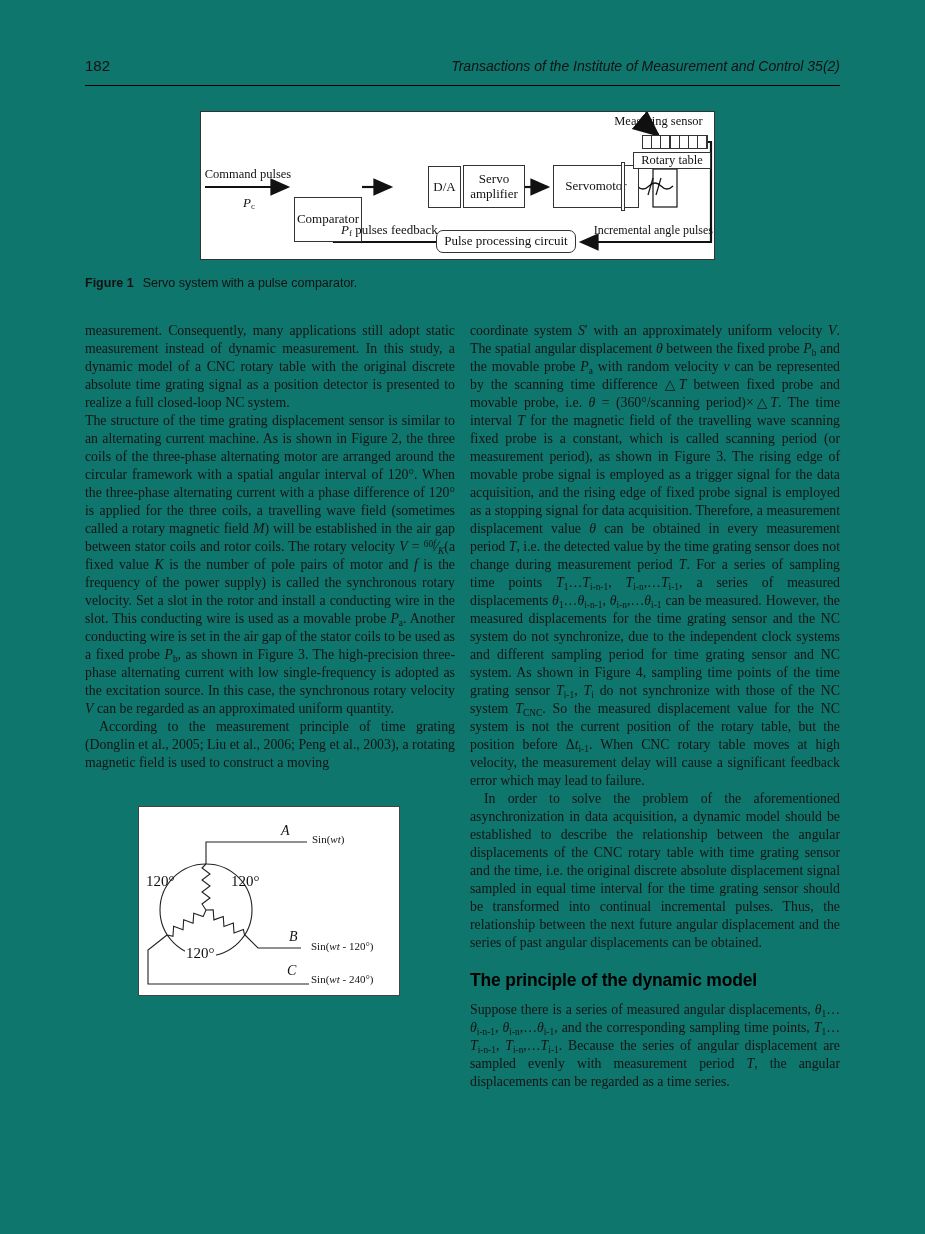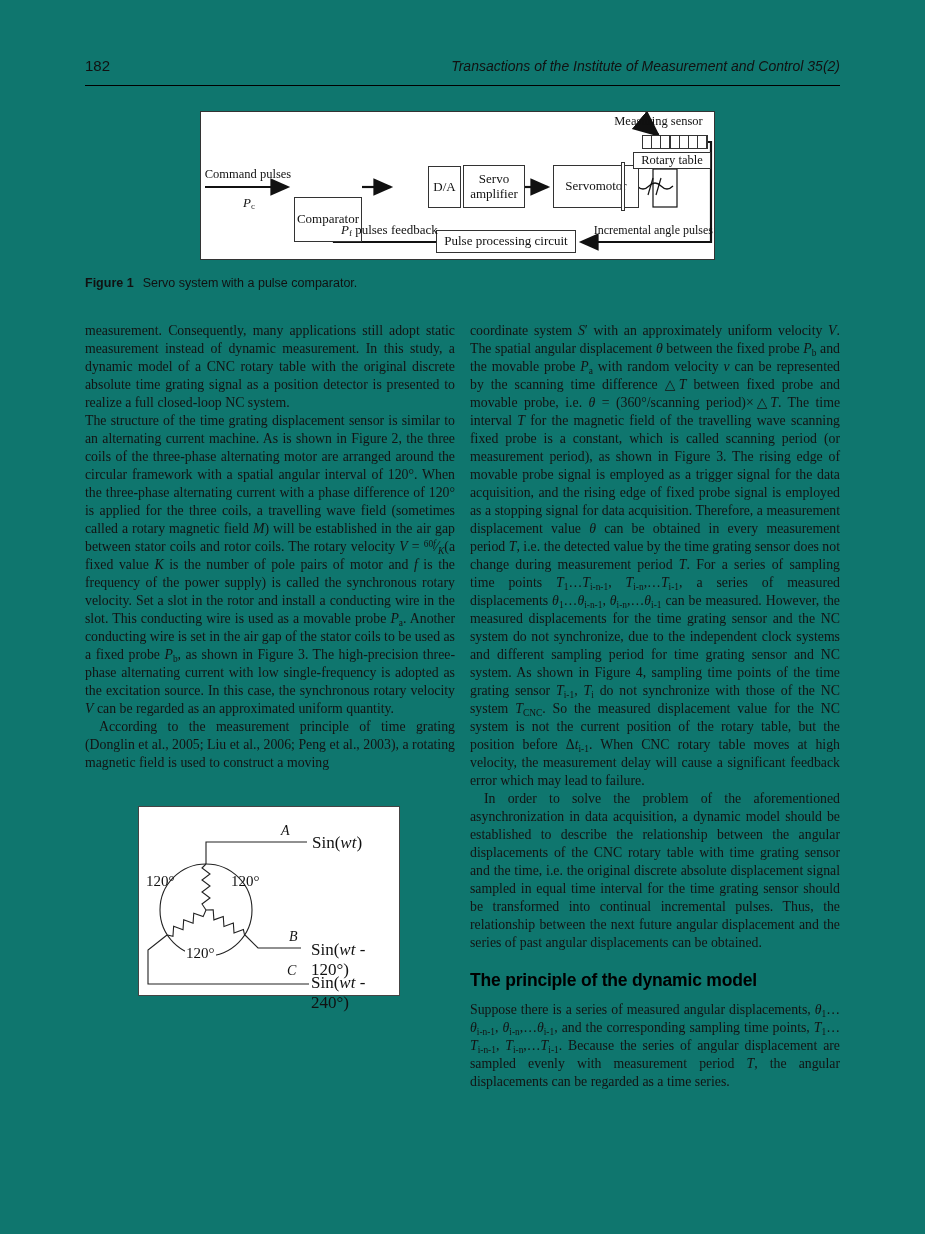--- a/index.html
+++ b/index.html
@@ -27,21 +27,21 @@
   .columns { position:absolute; left:85px; top:322px; width:755px; display:flex; gap:15px; }
   .col { width:370px; }
   .col p { font-size:13.8px; line-height:18px; text-align:justify; color:#131313; }
   .col p.indent { text-indent:14px; }
   h2.sec { font-family:"Liberation Sans","DejaVu Sans",sans-serif; font-size:17.5px; line-height:23px; letter-spacing:-0.2px; font-weight:700; color:#000; margin-top:17px; margin-bottom:9px; }
   sub,sup { font-size:0.68em; line-height:0; position:relative; vertical-align:baseline; }
   sub { top:0.28em; } sup { top:-0.38em; }
 
   
   .fig2 { position:relative; margin:34px 0 0 53px; width:262px; height:190px; border:1.3px solid #444; background:#fff; }
-  .fig2 .lbl { position:absolute; font-size:17px; color:#111; }
+  .fig2 .lbl { position:absolute; font-size:11px; color:#111; }
   .fig2 .phase { font-style:italic; font-size:14px; }
   .fig2 .ang { font-size:15px; }
   .fig2 .onwhite { background:#fff; padding:0 1px; }
   .fig2svg { position:absolute; left:0; top:0; }
   .fig2cap { position:relative; margin-top:14px; font-family:"Liberation Sans","DejaVu Sans",sans-serif; font-size:12.5px; color:#111; }
 </style>
 </head>
 <body>
 
 <div class="page">
@@ -86,21 +86,21 @@
     <div class="fbox" style="left:262px;top:53px;width:62px;height:43px;">
         <span>Servo amplifier</span>
       </div>
     <div class="fbox" style="left:352px;top:53px;width:86px;height:43px;">
         <span>Servomotor</span>
       </div>
     <div class="fbox" style="left:420px;top:50px;width:4px;height:49px;padding:0;"></div>
     <div class="fbox" style="left:432px;top:40px;width:78px;height:17px;font-size:12.5px;">
         <span>Rotary table</span>
       </div>
-    <div class="fbox" style="left:235px;top:118px;width:140px;height:23px;">
+    <div class="fbox" style="left:235px;top:118px;width:140px;height:23px;border-radius:7px;">
         <span>Pulse processing circuit</span>
       </div>
 
     <div class="lbl" style="left:2px;top:56px;width:90px;text-align:center;">Command pulses</div>
     <div class="lbl" style="left:42px;top:84px;font-size:13px;"><i>P</i><sub>c</sub></div>
     <div class="lbl" style="left:405px;top:3px;width:105px;text-align:center;">Measuring sensor</div>
     <div class="lbl" style="left:140px;top:111px;font-size:13px;"><i>P</i><sub>f</sub> pulses feedback</div>
     <div class="lbl" style="left:372px;top:112px;width:140px;text-align:right;font-size:12px;">Incremental angle pulses</div>
   </div>
 

